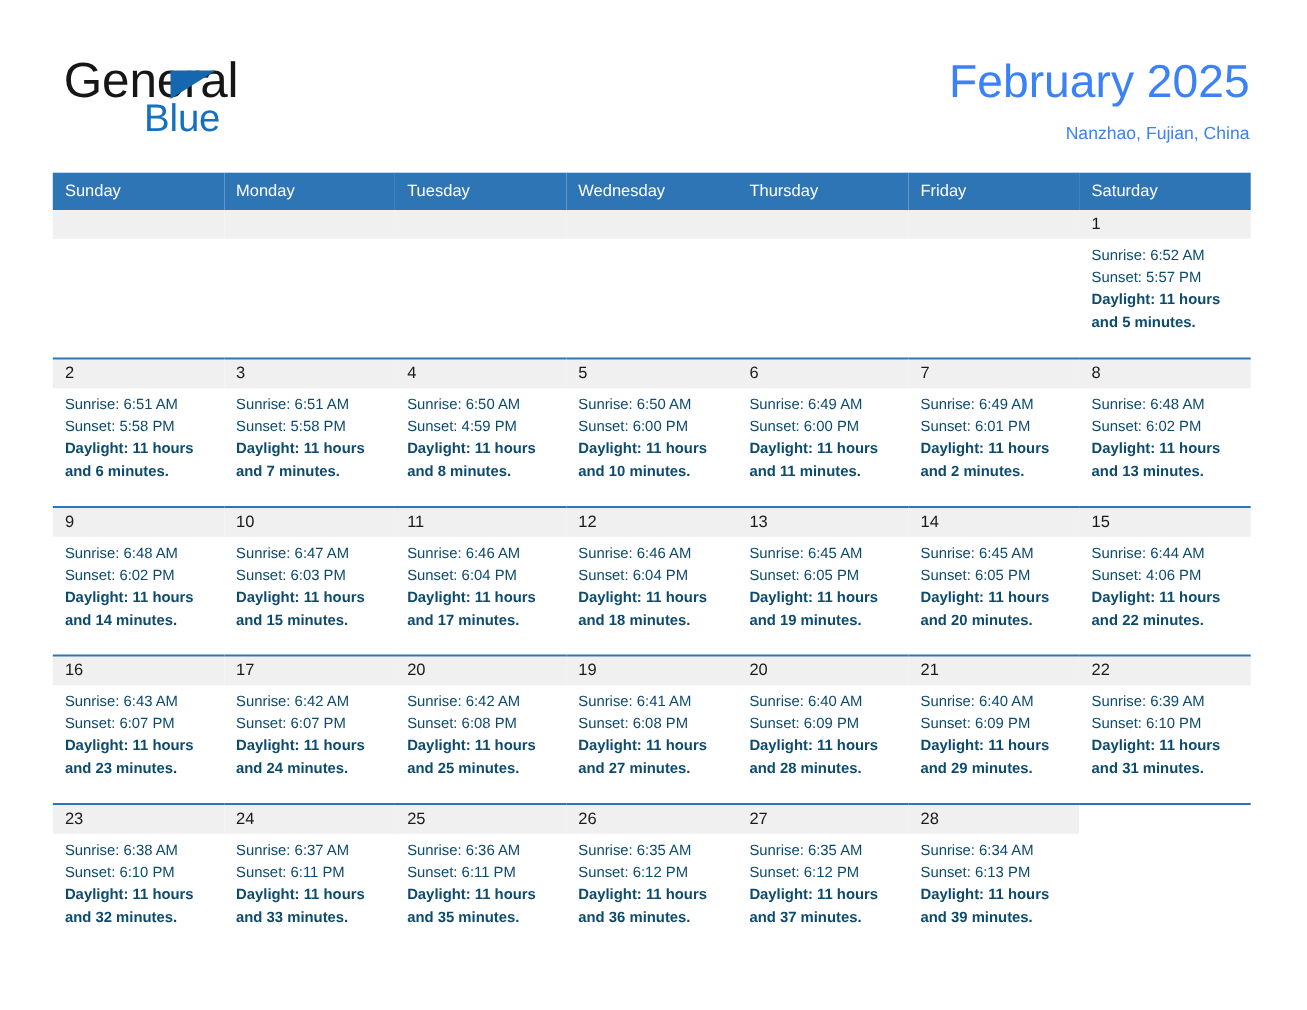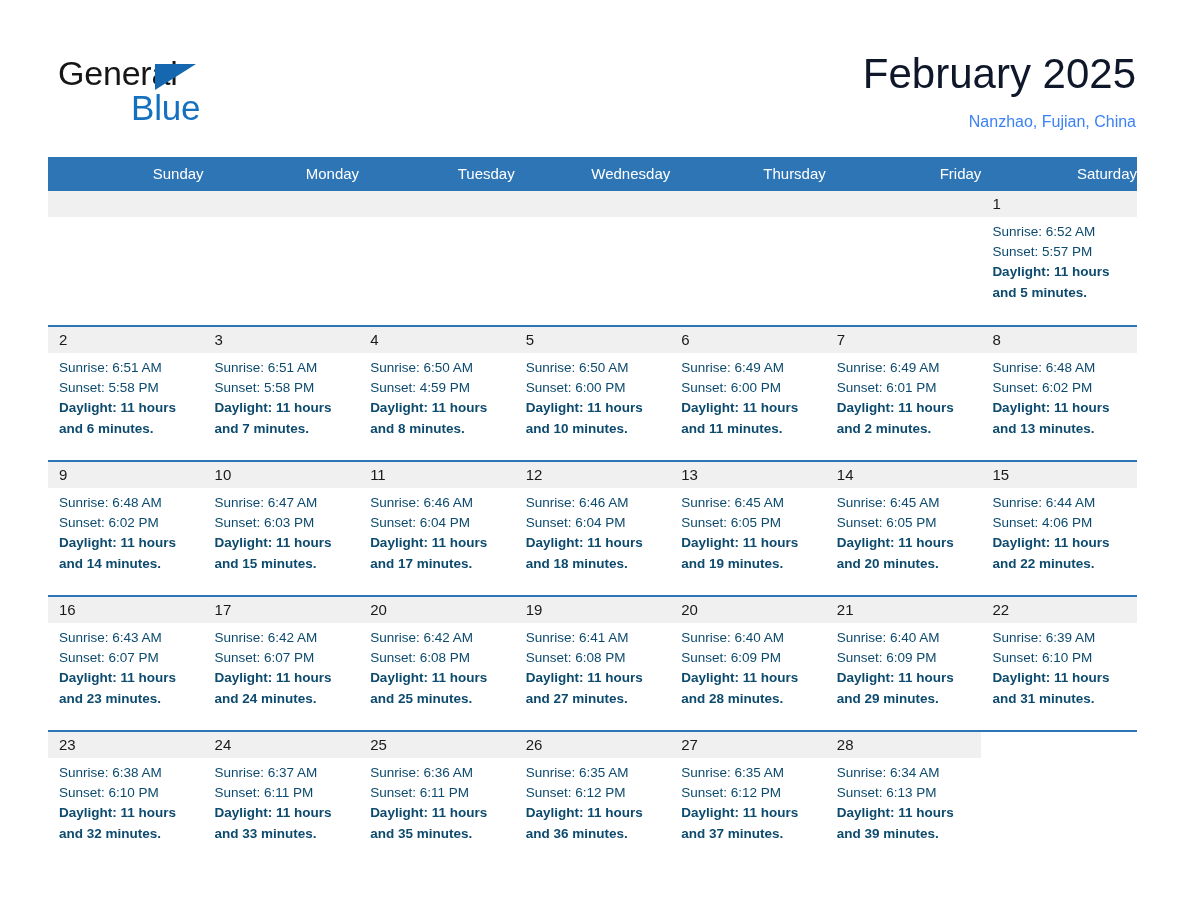--- a/index.html
+++ b/index.html
@@ -35,21 +35,21 @@
     position: absolute;
     left: 58px;
     top: 52px;
     width: 230px;
     height: 78px;
   }
   .brand-line1 {
     position: absolute;
     left: 0;
     top: 0;
-    font-size: 34px;
+    font-size: 45px;
     line-height: 42px;
     letter-spacing: -0.2px;
     color: #161616;
     font-weight: 400;
     white-space: nowrap;
   }
   .brand-tri {
     position: absolute;
     left: 97px;
     top: 12px;
@@ -73,21 +73,21 @@
   .title-block {
     position: absolute;
     right: 52px;
     top: 48px;
     text-align: right;
   }
   .cal-title {
     font-size: 42px;
     line-height: 52px;
     font-weight: 400;
-    color: #0f172a;
+    color: #3b82f6;
     white-space: nowrap;
   }
   .cal-subtitle {
     margin-top: 8px;
     font-size: 16px;
     line-height: 28px;
     font-weight: 400;
     color: #3b82f6;
     white-space: nowrap;
   }
@@ -104,21 +104,21 @@
     table-layout: fixed;
     width: 1089px;
   }
   table.cal-table col { width: 155.571px; }
 
   thead th {
     background: #2e75b6;
     color: #ffffff;
     font-size: 15px;
     font-weight: 400;
-    text-align: right;
+    text-align: left;
     padding: 8px 0 9px 11px;
     height: 31px;
     vertical-align: middle;
     border: none;
   }
 
   tbody td {
     vertical-align: top;
     padding: 0;
     border: none;

